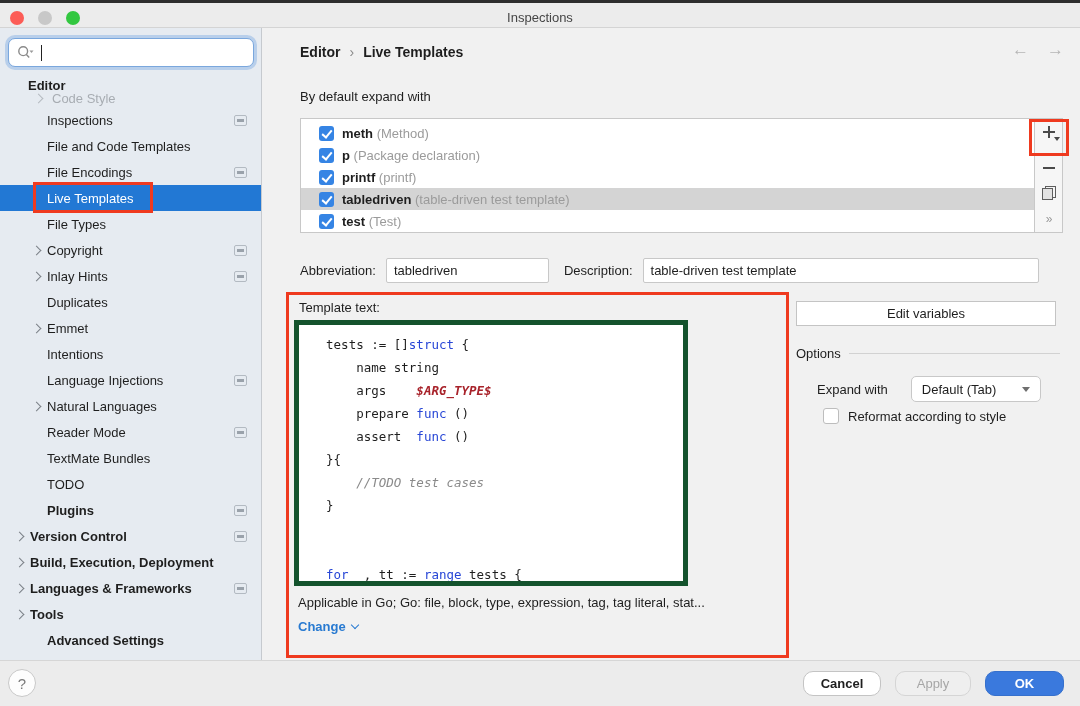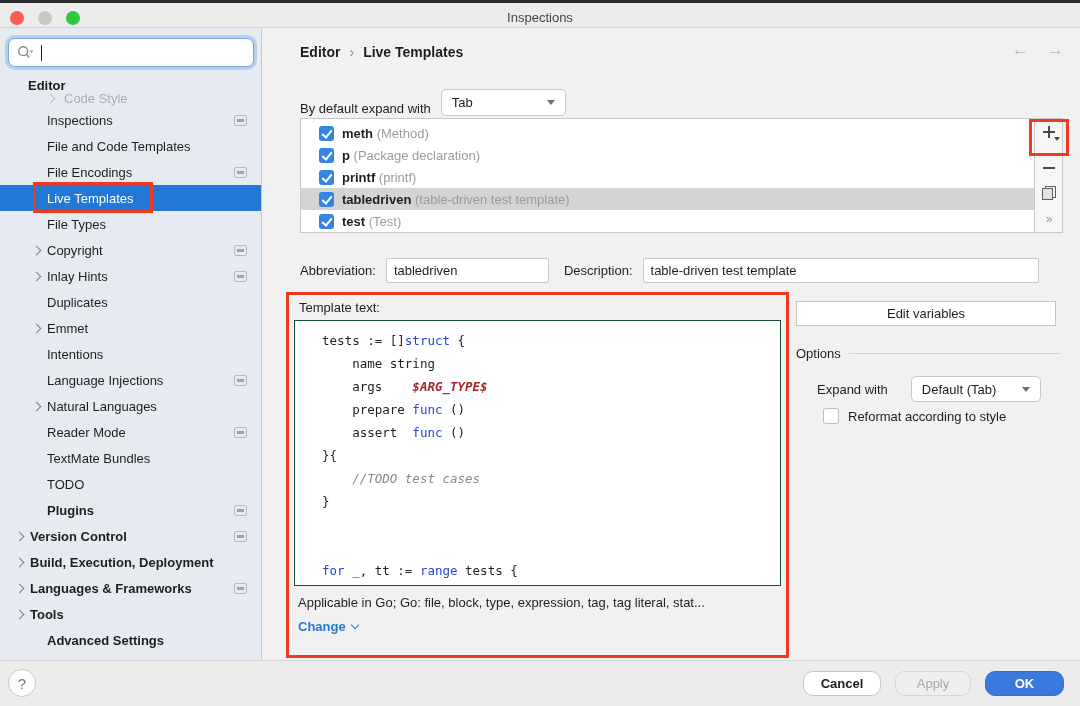--- a/index.html
+++ b/index.html
@@ -25,21 +25,21 @@
   .light.gray{background:#c8c8c8}
   .light.green{background:#32c740}
   .win-title{position:absolute;left:0;right:0;top:7px;text-align:center;color:#454545;font-weight:500}
 
   
   .sidebar{position:absolute;left:0;top:28px;width:262px;height:632px;background:#e6ebf1;border-right:1px solid #c6cacf}
   .searchbox{position:absolute;left:8px;top:10px;width:246px;height:29px;background:#fff;border:1px solid #7aa7dd;border-radius:7px;box-shadow:0 0 0 3px rgba(96,156,224,.35);display:flex;align-items:center;padding:0 8px;gap:7px}
   .caret-bar{width:1px;height:16px;background:#222}
   .tree{position:absolute;left:0;top:50px;right:0}
   .tree-head{position:relative;height:29px}
-  .codestyle{position:absolute;left:0;top:11px;height:18px;display:flex;align-items:center;opacity:.45;color:#5c6167;padding-left:44px;gap:7px;overflow:hidden}
+  .codestyle{position:absolute;left:0;top:11px;height:18px;display:flex;align-items:center;opacity:.45;color:#5c6167;padding-left:32px;gap:7px;overflow:hidden}
   .editor-label{position:absolute;left:28px;top:0;font-weight:700;background:#e6ebf1;padding-right:14px;z-index:2}
   .trow{height:26px;display:flex;align-items:center;padding-left:13px;padding-right:14px;gap:4px}
   .trow.child{padding-left:30px}
   .trow .lbl{white-space:nowrap}
   .trow.group .lbl{font-weight:700}
   .trow.selected{background:var(--sel-blue);color:#fff}
   .chev{width:13px;height:13px;position:relative;flex:0 0 13px}
   .chev.on::after{content:"";position:absolute;left:3px;top:3px;width:6px;height:6px;border-right:1.5px solid #7b8187;border-top:1.5px solid #7b8187;transform:rotate(45deg)}
   .spacer{flex:1}
   .badge{width:13px;height:11px;border:1px solid #b3bac2;border-radius:2px;background:linear-gradient(#9aa2ab,#9aa2ab) center/7px 3px no-repeat;flex:0 0 13px}
@@ -78,21 +78,21 @@
   .ann-plus{left:766px;top:91px;width:40px;height:37px}
 
   .fieldrow{position:absolute;left:37px;top:230px;display:flex;align-items:center}
   .flabel{margin-right:10px}
   .tinput{height:25px;background:#fff;border:1px solid var(--bord);border-radius:2px;display:flex;align-items:center;padding:0 7px;white-space:nowrap;overflow:hidden}
   .inp-abbrev{width:163px;margin-right:15px}
   .inp-desc{width:396px}
 
   .tpanel{position:absolute;left:23px;top:264px;width:503px;height:366px;border:3px solid var(--red);background:#f1f1f1}
   .tpanel-label{position:absolute;left:10px;top:5px}
-  .codebox{position:absolute;left:5px;top:25px;width:487px;height:266px;background:#fff;border:1px solid #14532d;overflow:hidden;padding:8px 0 0 12px;font-family:"DejaVu Sans Mono","Liberation Mono",monospace;font-size:12.5px;line-height:23px}
+  .codebox{position:absolute;left:5px;top:25px;width:394px;height:266px;background:#fff;border:5px solid #14532d;overflow:hidden;padding:8px 0 0 12px;font-family:"DejaVu Sans Mono","Liberation Mono",monospace;font-size:12.5px;line-height:23px}
   .code-line{white-space:pre}
   .tk-p{color:#1f1f1f}
   .tk-k{color:var(--kw)}
   .tk-v{color:var(--var);font-style:italic;font-weight:600}
   .tk-c{color:var(--cmt);font-style:italic}
   .applicable{position:absolute;left:9px;top:300px;color:#1e1e1e;white-space:nowrap}
   .changelink{position:absolute;left:9px;top:324px;color:var(--link);font-weight:600;display:flex;align-items:center;gap:5px}
   .link-caret{width:8px;height:8px;position:relative;margin-top:-3px}
   .link-caret::after{content:"";position:absolute;left:1px;top:1px;width:5px;height:5px;border-right:1.6px solid var(--link);border-bottom:1.6px solid var(--link);transform:rotate(45deg)}
 
@@ -257,24 +257,20 @@
     <span class="crumb-sep">›</span>
     <span>Live Templates</span>
   </div>
   <div class="navarrows">
     <span>←</span>
     <span>→</span>
   </div>
 
   <div class="expandrow">
     <span>By default expand with</span>
-    <div class="dropdown">
-      <span class="dval">Tab</span>
-      <span class="dd-caret"></span>
-    </div>
   </div>
 
   <div class="tpl-list">
     <div class="lrow">
       <span class="cb"></span>
       <span><span class="nm">meth</span> <span class="ds">(Method)</span></span>
     </div>
     <div class="lrow">
       <span class="cb"></span>
       <span><span class="nm">p</span> <span class="ds">(Package declaration)</span></span>

